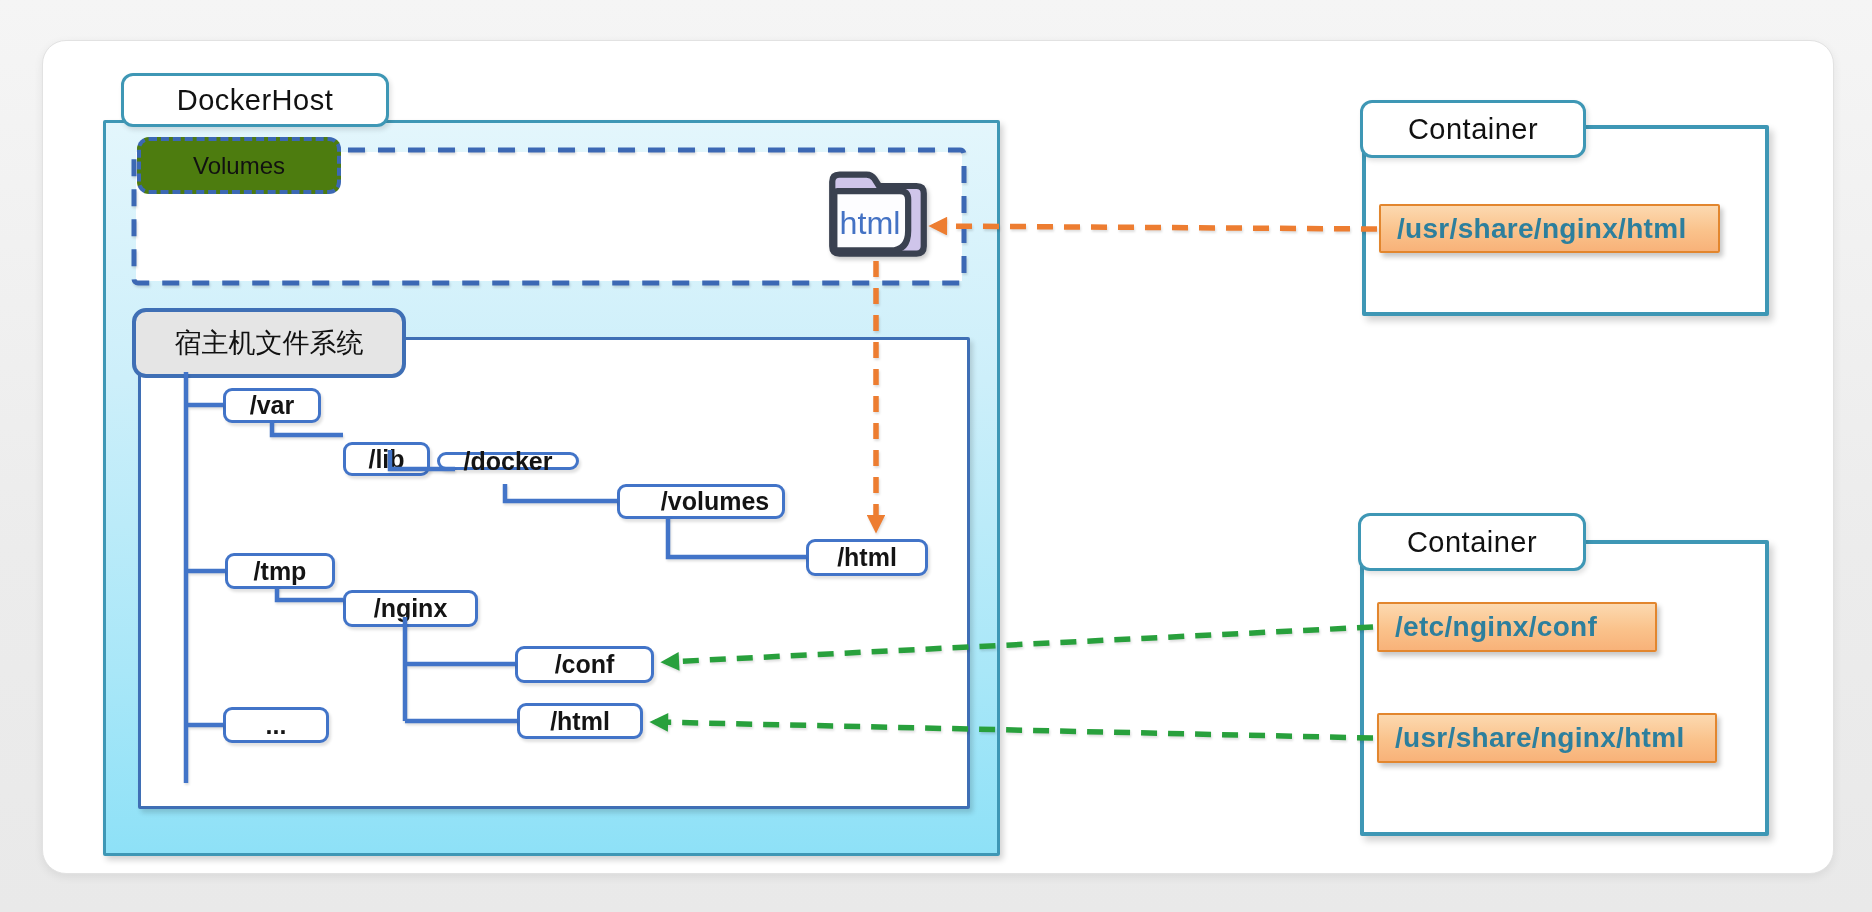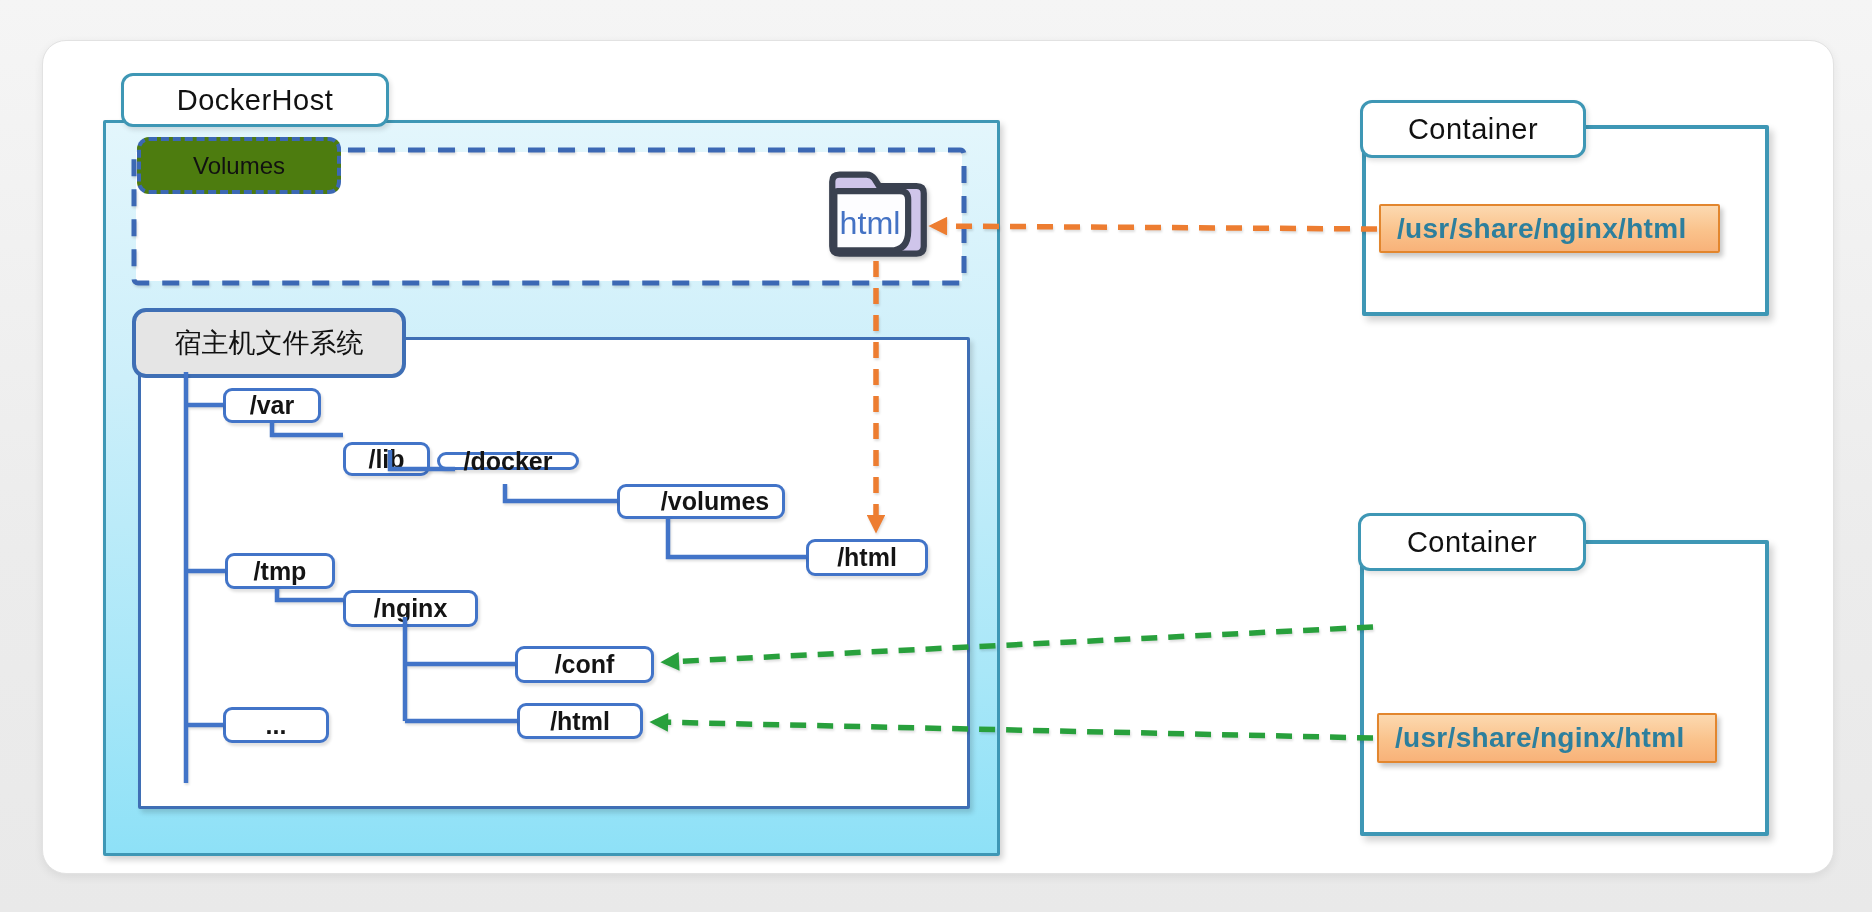--- a/index.html
+++ b/index.html
@@ -148,20 +148,21 @@
     <path d="M8 83 V29 Q8 26 11 26 H71 Q79 26 79 34 V64 Q79 83 62 83 Z" fill="#fdfdff" stroke="#3a4150" stroke-width="6" stroke-linejoin="round"></path>
     <text x="13" y="67" font-size="31" fill="#4472c4" font-family="Liberation Sans, DejaVu Sans, sans-serif">html</text>
   </svg>
 
   <div class="container-box container-1"></div>
   <div class="group-label container-1-label">Container</div>
   <div class="pathbox p-c1-html">/usr/share/nginx/html</div>
 
   <div class="container-box container-2"></div>
   <div class="group-label container-2-label">Container</div>
+  <div class="pathbox p-c2-conf">/etc/nginx/conf</div>
   <div class="pathbox p-c2-html">/usr/share/nginx/html</div>
 
   <svg class="overlay" viewBox="0 0 1872 912">
     <defs>
       <marker id="mo" viewBox="0 0 10 10" refX="7" refY="5" markerWidth="4" markerHeight="3.4" orient="auto">
         <path d="M0 0 L10 5 L0 10 Z" fill="#ed7d31"></path>
       </marker>
       <marker id="mg" viewBox="0 0 10 10" refX="7" refY="5" markerWidth="4" markerHeight="3.4" orient="auto">
         <path d="M0 0 L10 5 L0 10 Z" fill="#28a03c"></path>
       </marker>

